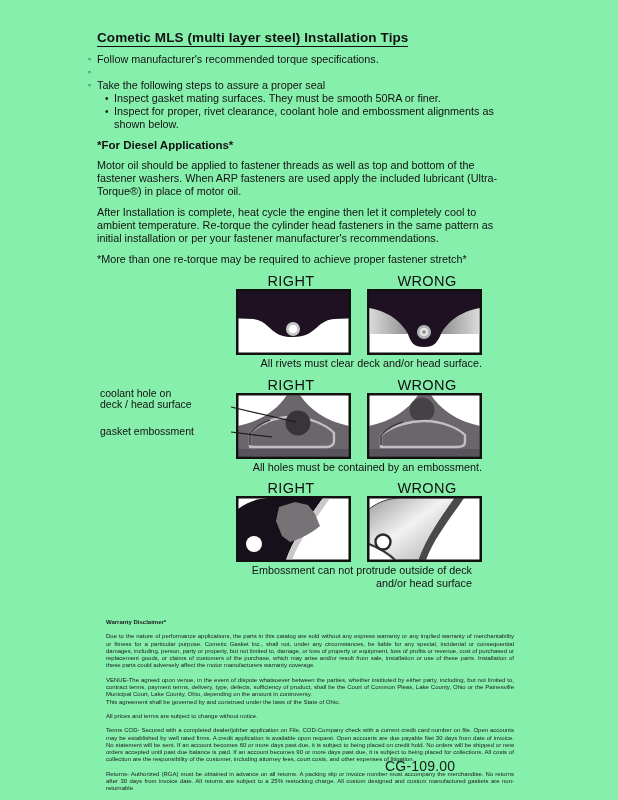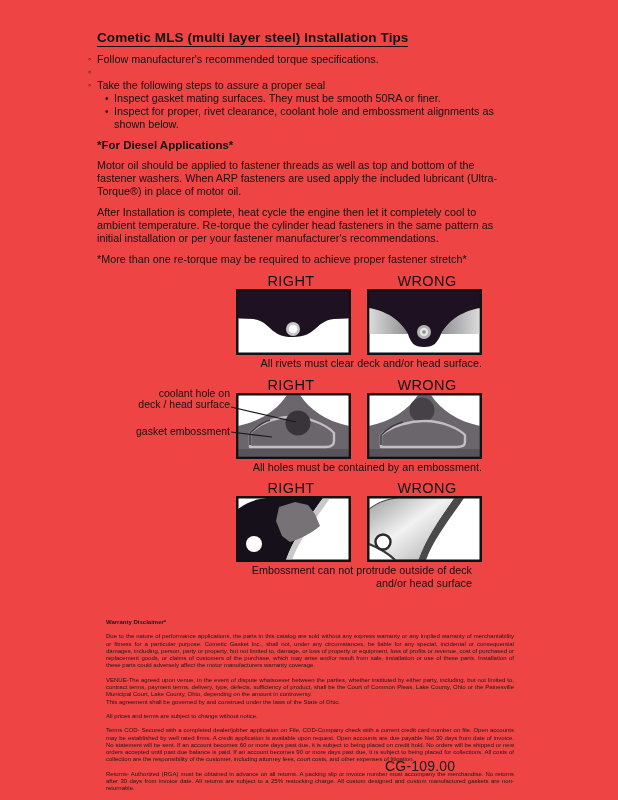--- a/index.html
+++ b/index.html
@@ -1,17 +1,17 @@
 <!DOCTYPE html>
 <html><head>
 <meta charset="utf-8">
 <style>
   html,body{margin:0;padding:0;background:#ffffff;}
   body{width:618px;height:800px;position:relative;font-family:"Liberation Sans",sans-serif;color:#111;overflow:hidden;}
-  .page{position:absolute;inset:0;background:#ef4444;}
+  .page{position:absolute;inset:0;background:#86efac;}
   .content{position:absolute;left:97px;top:28px;width:430px;}
 
   .title{display:inline-block;font-size:13.5px;font-weight:bold;letter-spacing:.1px;
          border-bottom:1.6px solid #111;padding-bottom:1px;margin:0 0 6px 0;}
 
   .blist{font-size:10.8px;line-height:13px;}
   .brow{display:flex;}
   .brow .mk{width:9px;margin-left:-9px;flex:0 0 9px;font-size:9px;line-height:13px;}
   .brow.sub{margin-left:17px;}
   .brow.sub .mk{font-size:10px;}
@@ -21,21 +21,21 @@
 
   .diag{position:relative;margin-left:139px;margin-top:7px;width:246px;}
   .dxrow{margin-bottom:0;}
   .dhead{display:flex;gap:26px;font-size:14.5px;letter-spacing:.4px;line-height:16px;}
   .dhead span{width:115px;text-align:center;}
   .panels{display:flex;gap:16px;position:relative;}
   .panels svg{display:block;}
   .dcap{font-size:10.8px;line-height:12.5px;margin:2px 0 7px 0;text-align:right;}
   .dcap.wrap{width:236px;}
 
-  .sideLbl{position:absolute;right:100%;margin-right:6px;width:130px;text-align:right;
+  .sideLbl{position:absolute;right:100%;margin-right:6px;width:130px;text-align:left;
            font-size:10.5px;line-height:11.5px;color:#111;white-space:nowrap;}
   .leaders{position:absolute;left:-136px;top:0;pointer-events:none;z-index:3;}
 
   .legal{margin:30px 0 0 9px;width:408px;font-size:6px;line-height:7.3px;color:#1a1a1a;}
   .legal .lh{font-weight:bold;margin:0 0 7px 0;}
   .legal p{margin:0 0 7px 0;text-align:justify;}
   .legal p.tight{margin-bottom:0;}
 
   .pagenum{position:absolute;left:385px;top:758px;font-size:14px;letter-spacing:.2px;color:#1a1a1a;}
 </style>

